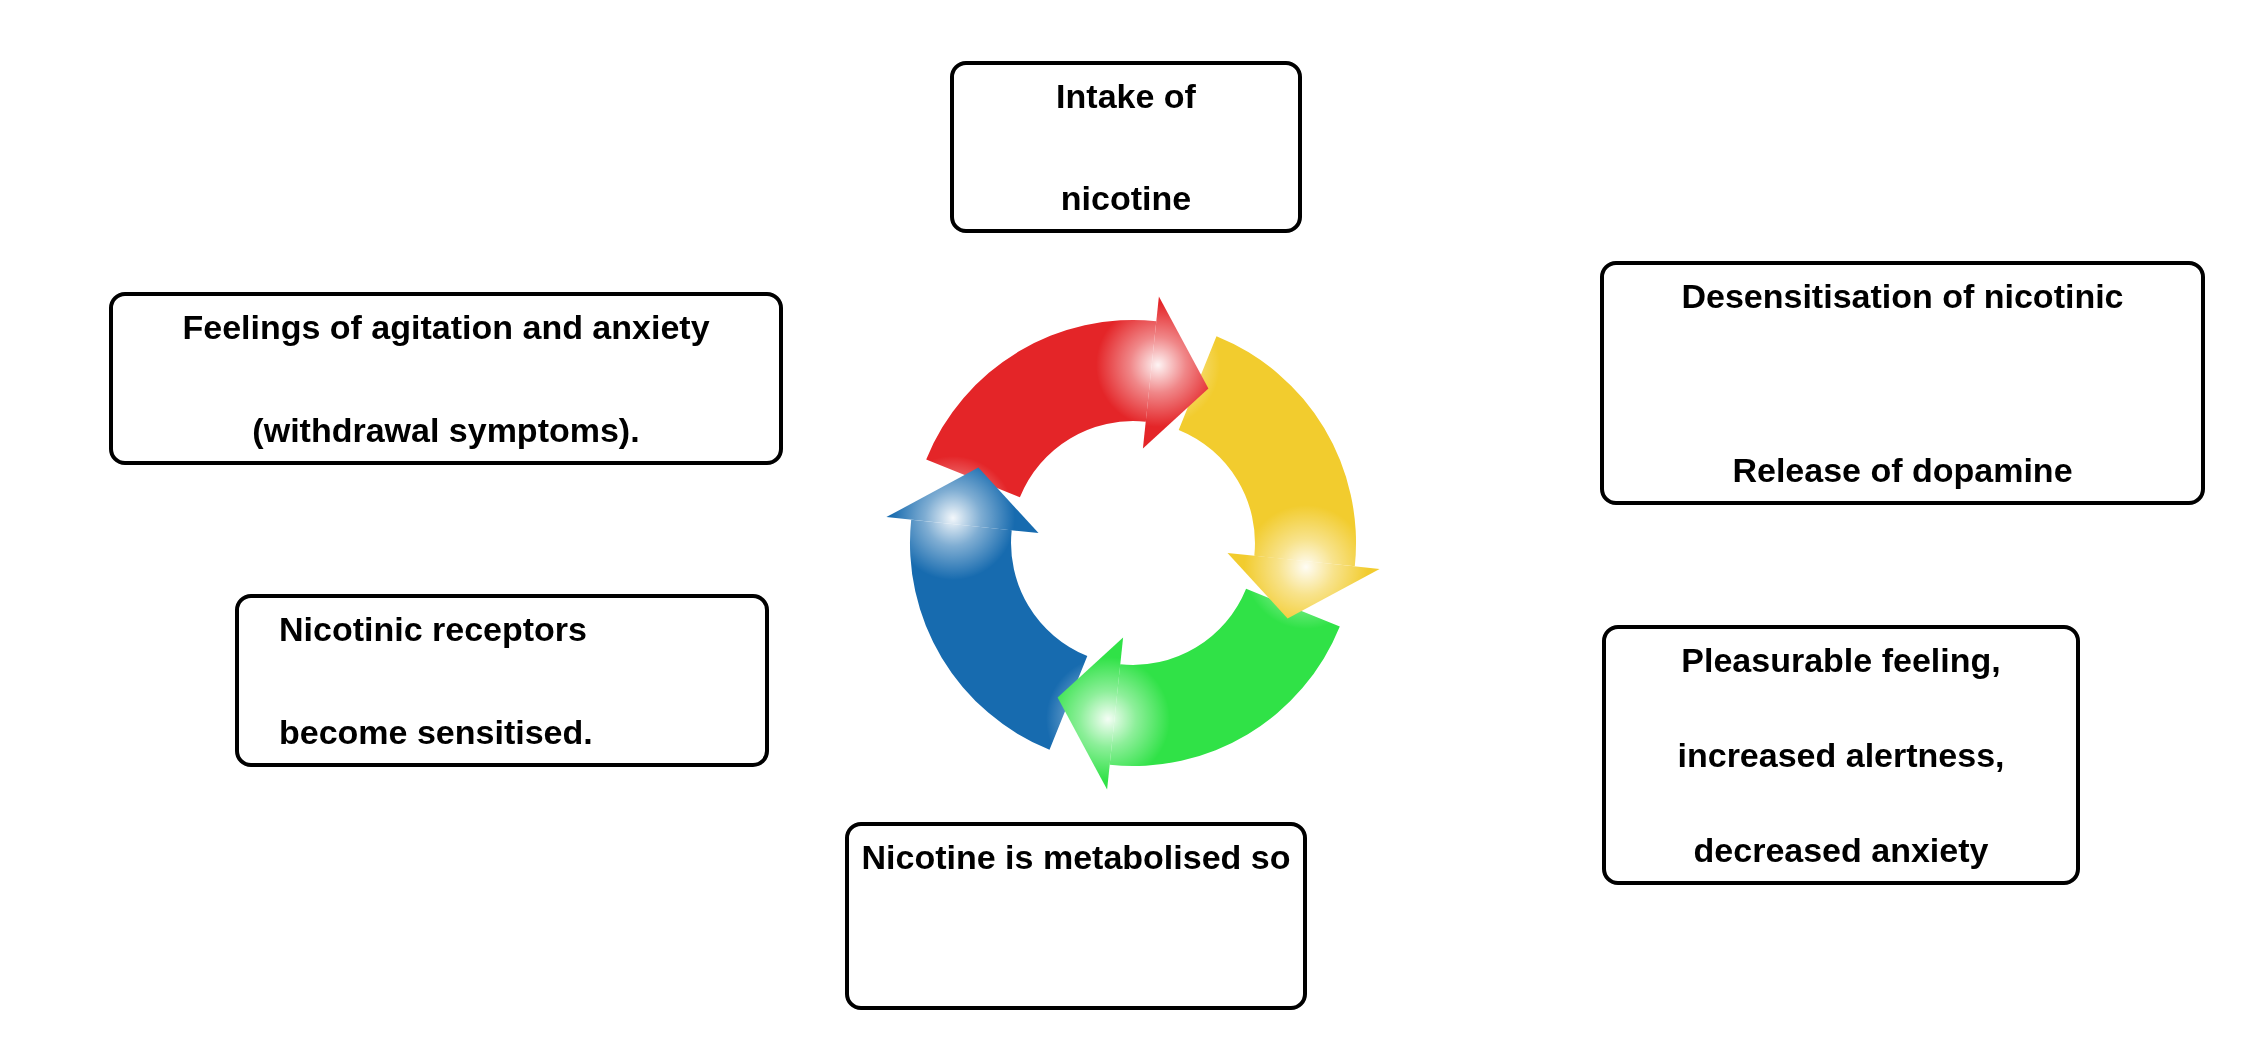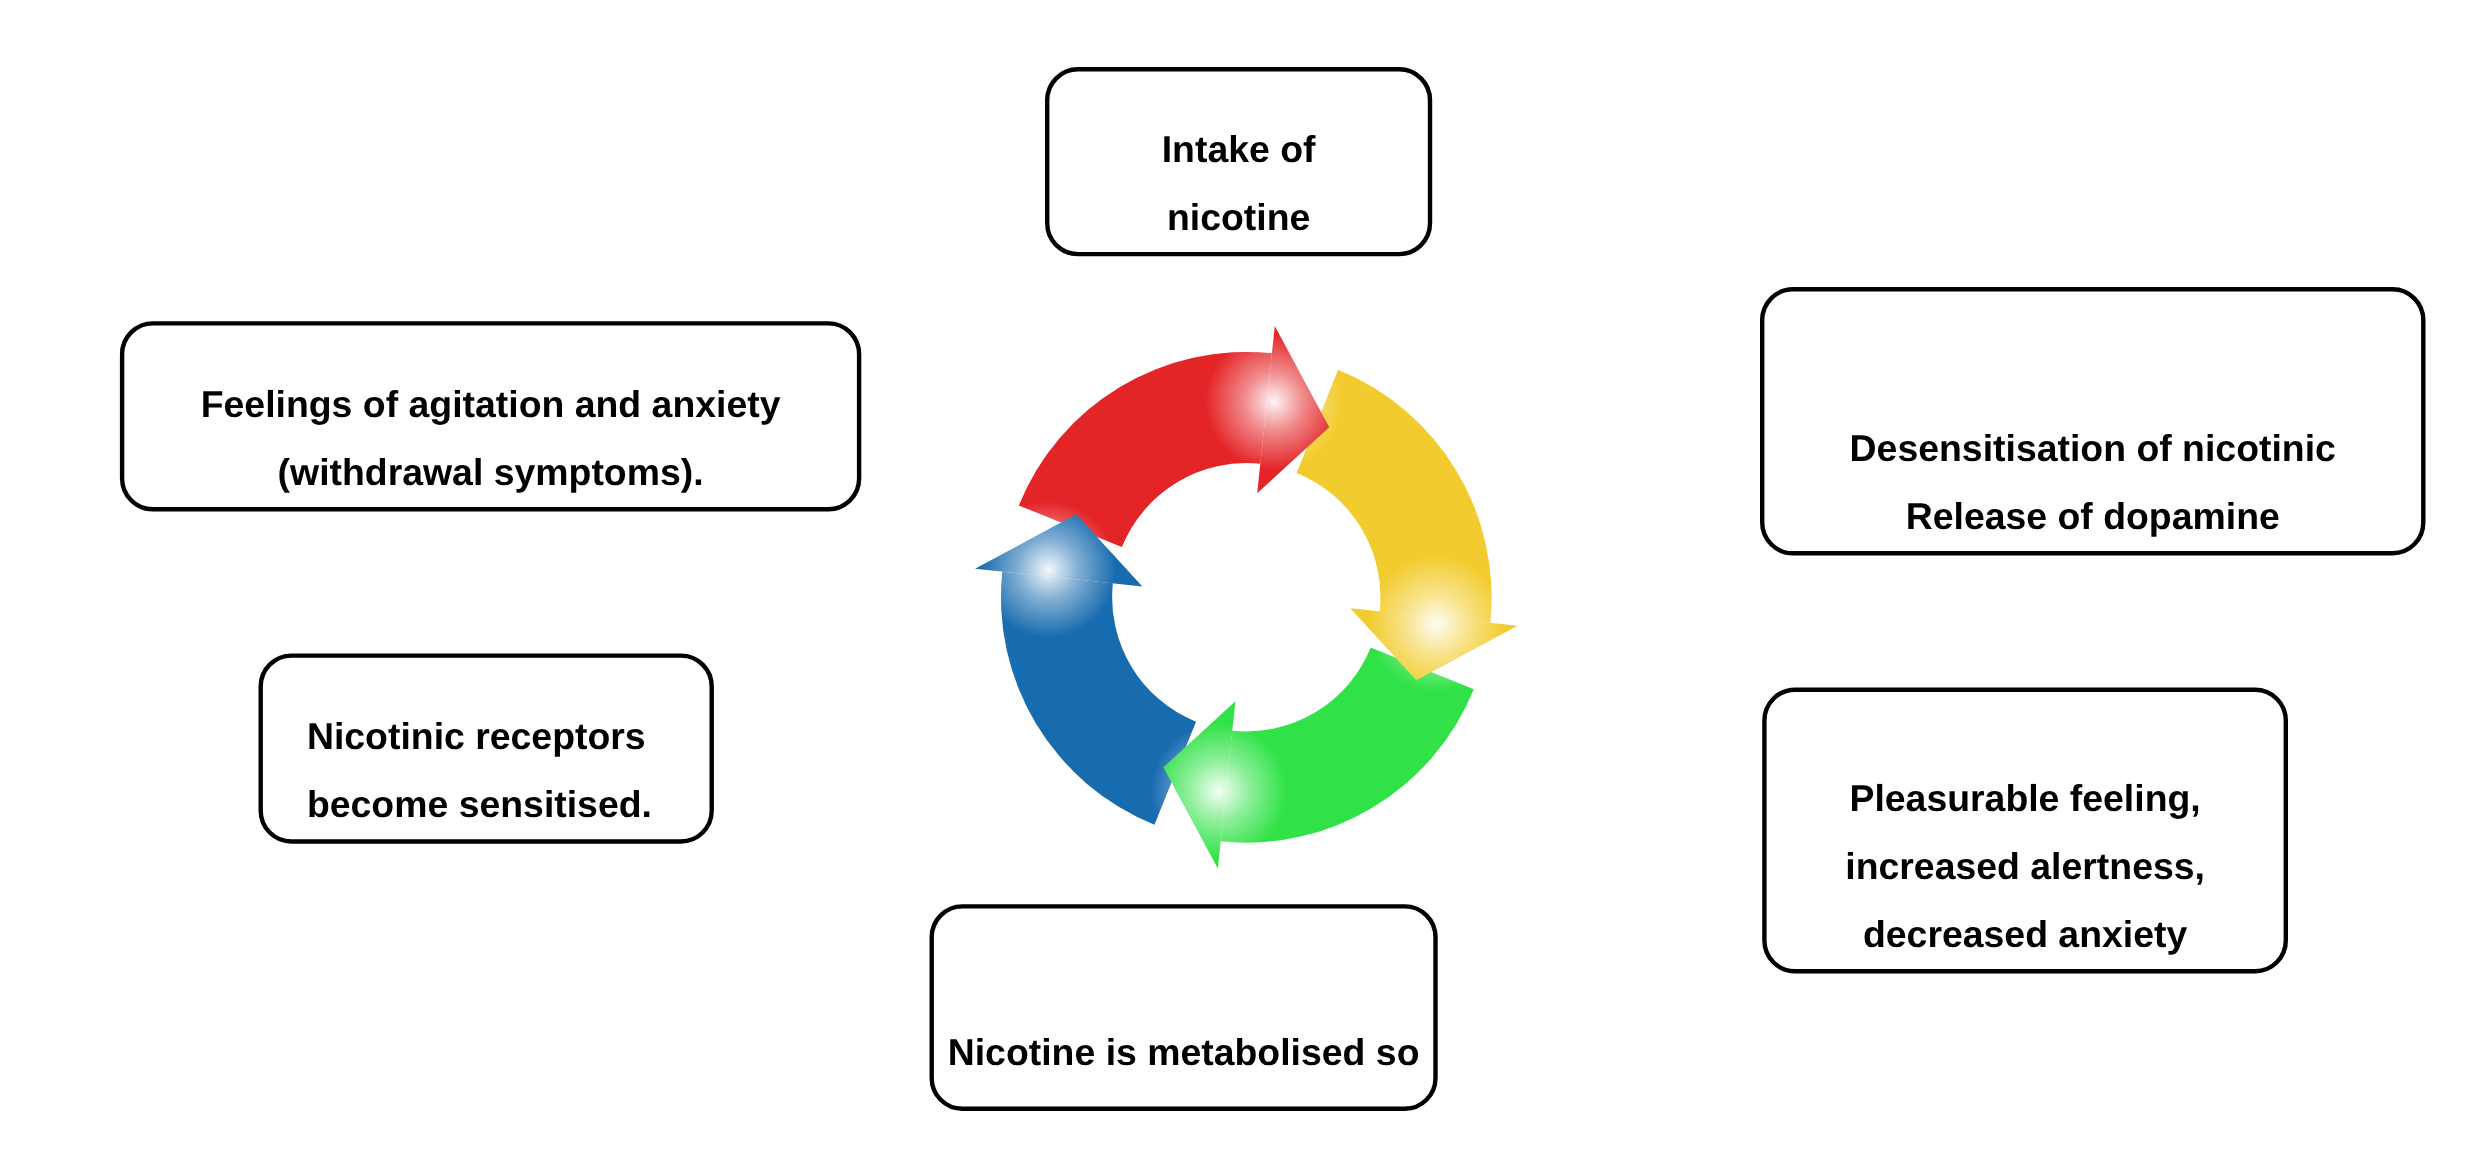--- a/index.html
+++ b/index.html
@@ -13,40 +13,40 @@
     width: 2246px;
     height: 1057px;
     background: #ffffff;
     overflow: hidden;
   }
   .box {
     position: absolute;
     box-sizing: border-box;
     background: #ffffff;
     border: 4px solid #000000;
-    border-radius: 30px;
+    border-radius: 16px;
     color: #000000;
     font-weight: 700;
     font-size: 34px;
     line-height: 62px;
     display: flex;
     flex-direction: column;
-    justify-content: flex-end;
+    justify-content: space-between;
     align-items: center;
     text-align: center;
   }
   .box .line { white-space: nowrap; }
   .box.align-left {
     align-items: flex-start;
     text-align: left;
     padding-left: 40px;
   }
   #box-top          { left: 950px;  top: 61px;  width: 352px; height: 172px; }
   #box-left-top     { left: 69px;   top: 292px; width: 674px; height: 173px; margin-left: 40px; }
-  #box-left-bottom  { left: 235px;  top: 594px; width: 414px; height: 173px; }
+  #box-left-bottom  { left: 235px;  top: 594px; width: 534px; height: 173px; }
   #box-right-top    { left: 1600px; top: 261px; width: 605px; height: 244px; }
   #box-right-bottom { left: 1602px; top: 625px; width: 478px; height: 260px; }
   #box-bottom       { left: 845px;  top: 822px; width: 462px; height: 188px; padding-bottom: 18px; }
   #cycle-svg {
     position: absolute;
     left: 883px;
     top: 293px;
     width: 500px;
     height: 500px;
   }

